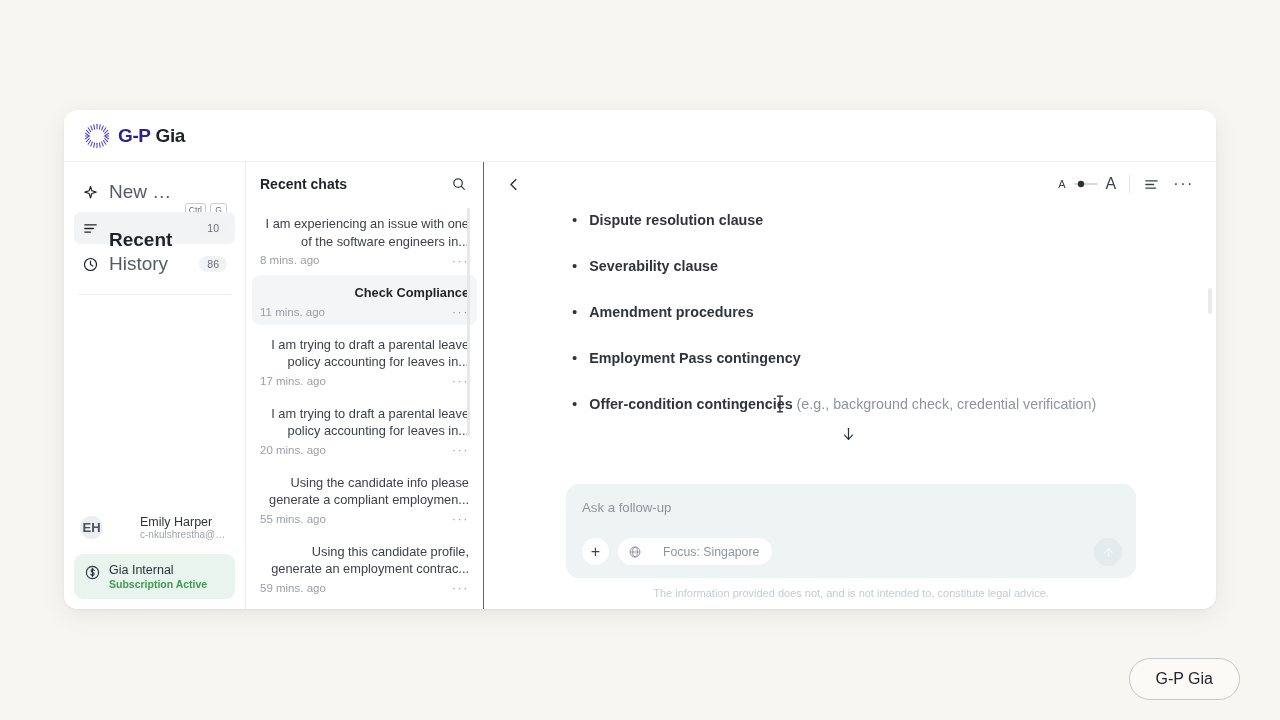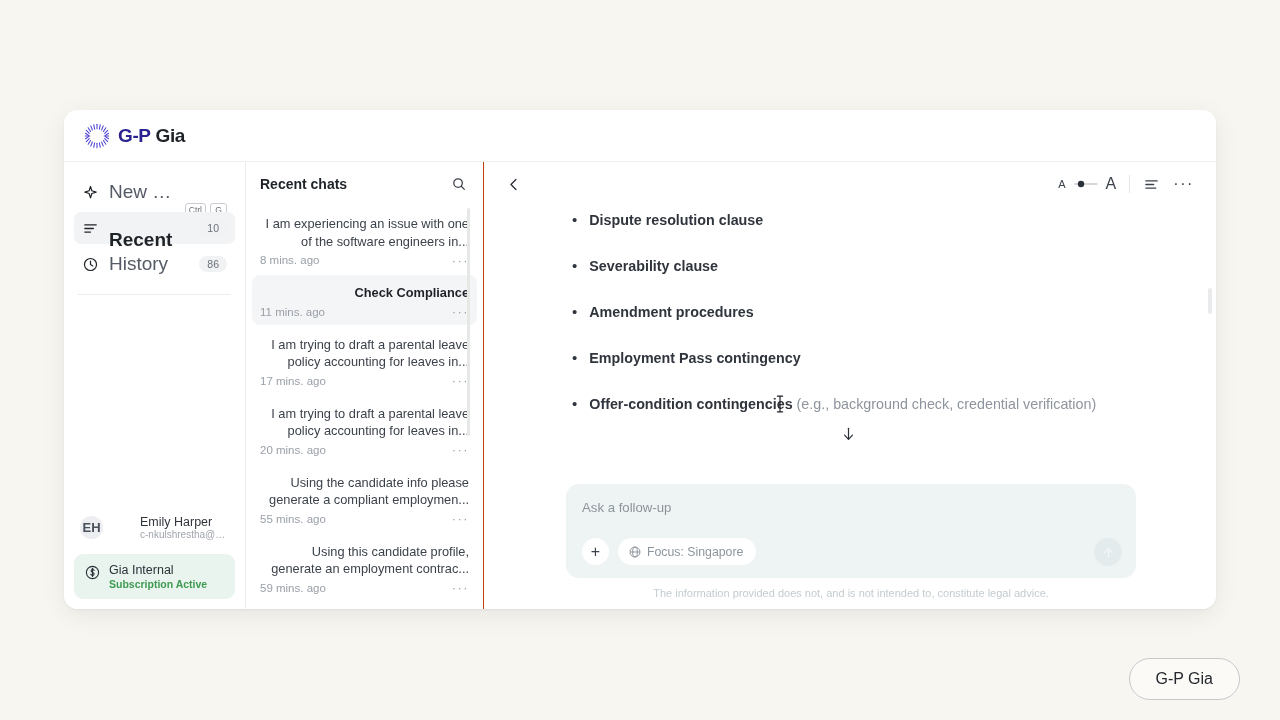--- a/index.html
+++ b/index.html
@@ -186,21 +186,21 @@
   }
   .composer-ph { font-size: 13.2px; color: #8d959c; margin-bottom: 23px; }
   .composer-ctrls { display: flex; align-items: center; gap: 9px; }
   .plus-btn {
     width: 27px; height: 27px; border-radius: 50%;
     background: #fff; display: flex; align-items: center; justify-content: center;
     color: #3c424b; font-size: 16px; cursor: pointer; flex: 0 0 27px;
   }
   .focus-chip {
     height: 27px; border-radius: 14px; background: #fff;
-    display: flex; align-items: center; gap: 5px;
+    display: flex; align-items: center; gap: 21px;
     padding: 0 13px 0 10px; cursor: pointer;
   }
   .globe-ico { width: 14px; height: 14px; color: #8d959c; flex: 0 0 14px; }
   .focus-label { font-size: 12.3px; color: #8d959c; white-space: nowrap; }
   .send-btn {
     position: absolute; right: 14px; bottom: 12px;
     width: 28px; height: 28px; border-radius: 50%;
     background: #e4ebec;
     display: flex; align-items: center; justify-content: center;
     color: #f2f6f7;

